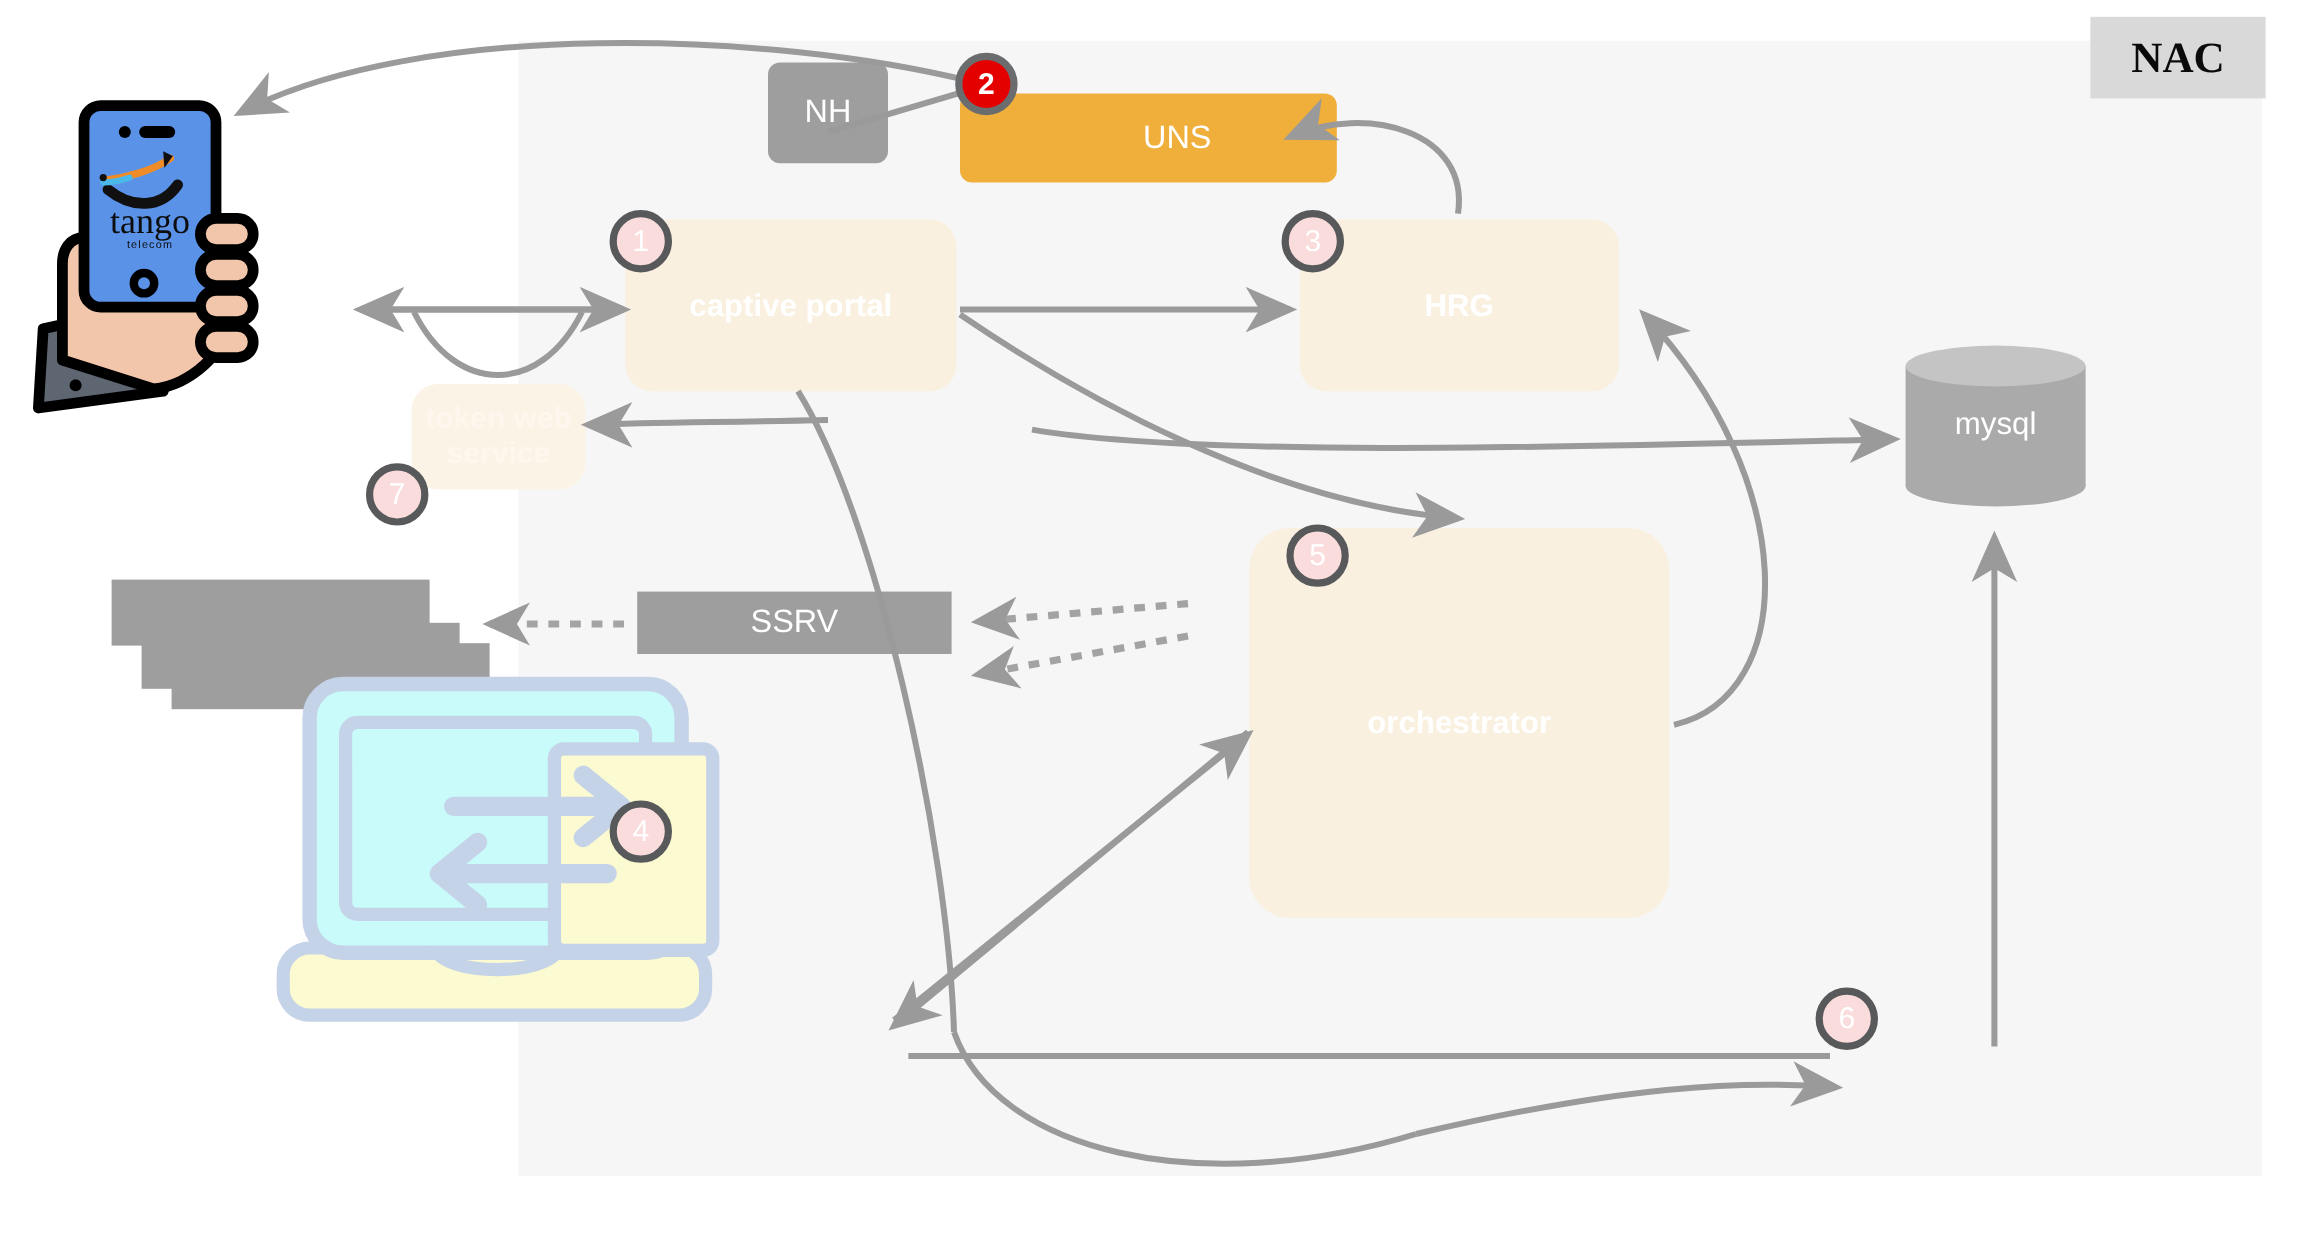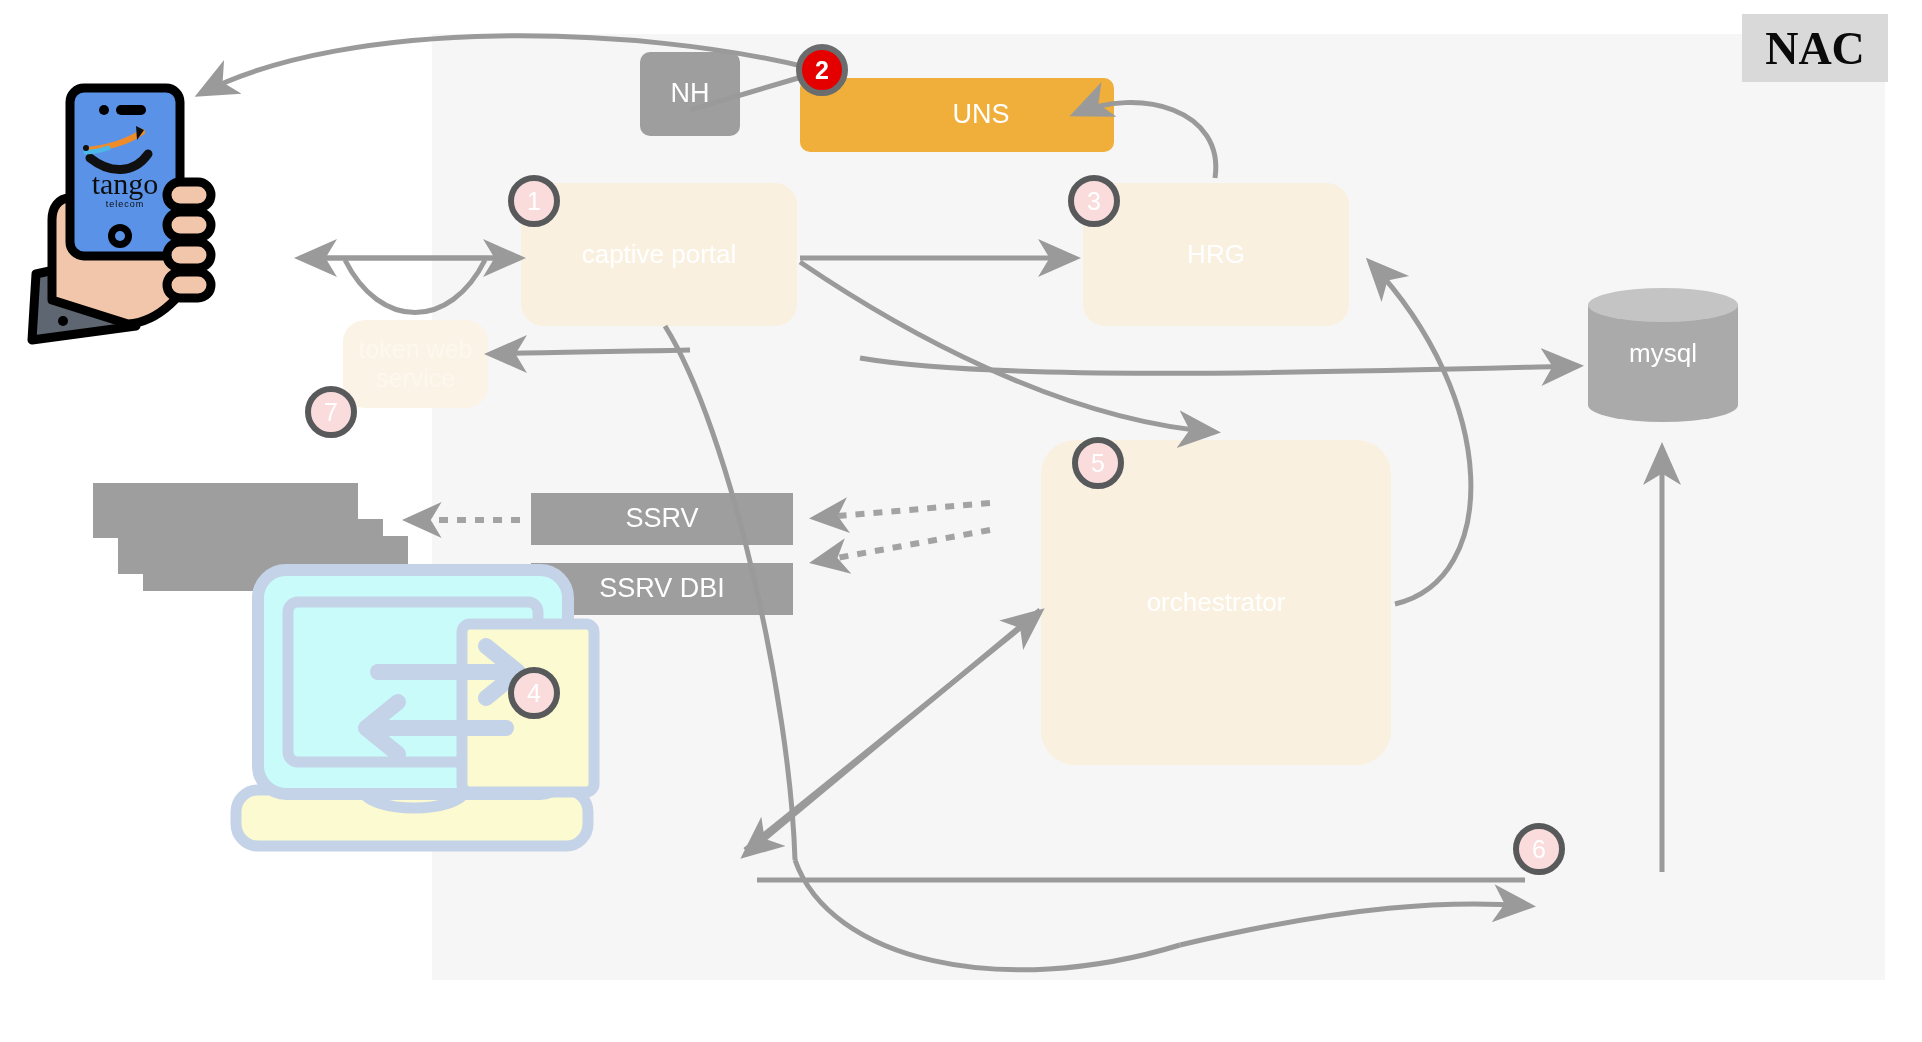--- a/index.html
+++ b/index.html
@@ -11,30 +11,30 @@
 
   
   .nac-panel{
     position:absolute;left:432px;top:34px;width:1453px;height:946px;
     background:#f6f6f6;
   }
   .nac-label{
     position:absolute;left:1742px;top:14px;width:146px;height:68px;
     background:#d9d9d9;display:flex;align-items:center;justify-content:center;
     font-family:"Liberation Serif","DejaVu Serif",serif;
-    font-weight:700;font-size:46px;color:#0a0a0a;letter-spacing:0px;
+    font-weight:700;font-size:36px;color:#0a0a0a;letter-spacing:0px;
   }
 
   
   .node{
     position:absolute;display:flex;align-items:center;justify-content:center;
     text-align:center;line-height:1.15;
   }
   .node-cream{
-    background:#faf0e0;border-radius:22px;color:#ffffff;font-size:26px;
+    background:#faf0e0;border-radius:22px;color:#ffffff;font-size:26px;font-weight:bold;
   }
   .node-cream.faint{background:#fbf3e6;color:#fdf7ee;}
   .node-gray{
     background:#9e9e9e;color:#ffffff;font-size:27px;
   }
   .node-orange{
     background:#efaf3a;color:#ffffff;font-size:27px;border-radius:10px;padding-left:48px;
   }
 
   
@@ -162,23 +162,20 @@
   <div class="opco-stack">
     <div class="sl" style="left:50px;top:53px;width:265px;height:55px;"></div>
     <div class="sl" style="left:25px;top:36px;width:265px;height:55px;"></div>
     <div class="sl" style="left:0px;top:0px;width:265px;height:55px;"></div>
   </div>
 
   <div class="node node-gray" style="left:531px;top:493px;width:262px;height:52px;">
     <span>SSRV</span>
   </div>
 
-  <div class="node node-gray" style="left:531px;top:563px;width:262px;height:52px;">
-    <span>SSRV DBI</span>
-  </div>
 
   <div class="node node-cream" style="left:1041px;top:440px;width:350px;height:325px;border-radius:34px;">
     <span>orchestrator</span>
   </div>
 
 
   <div class="badge" style="left:508px;top:175px;">
     <span>1</span>
   </div>
   <div class="badge accent" style="left:796px;top:44px;">

